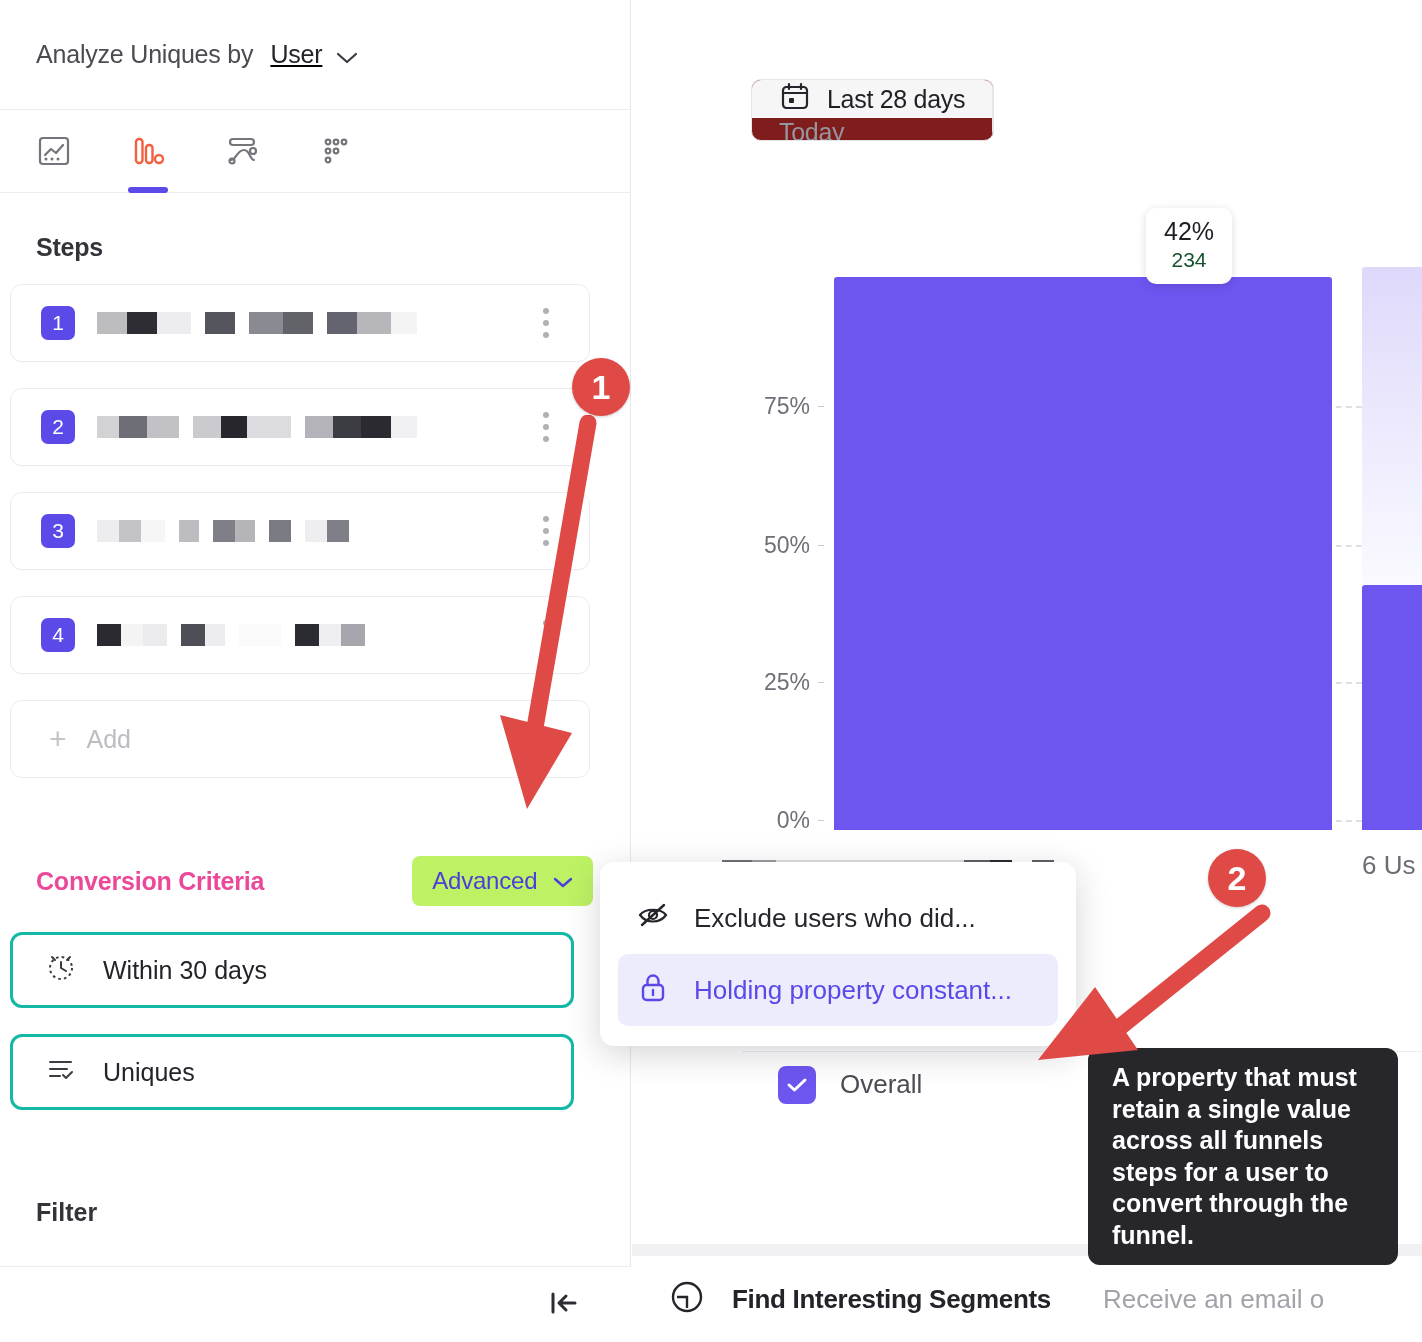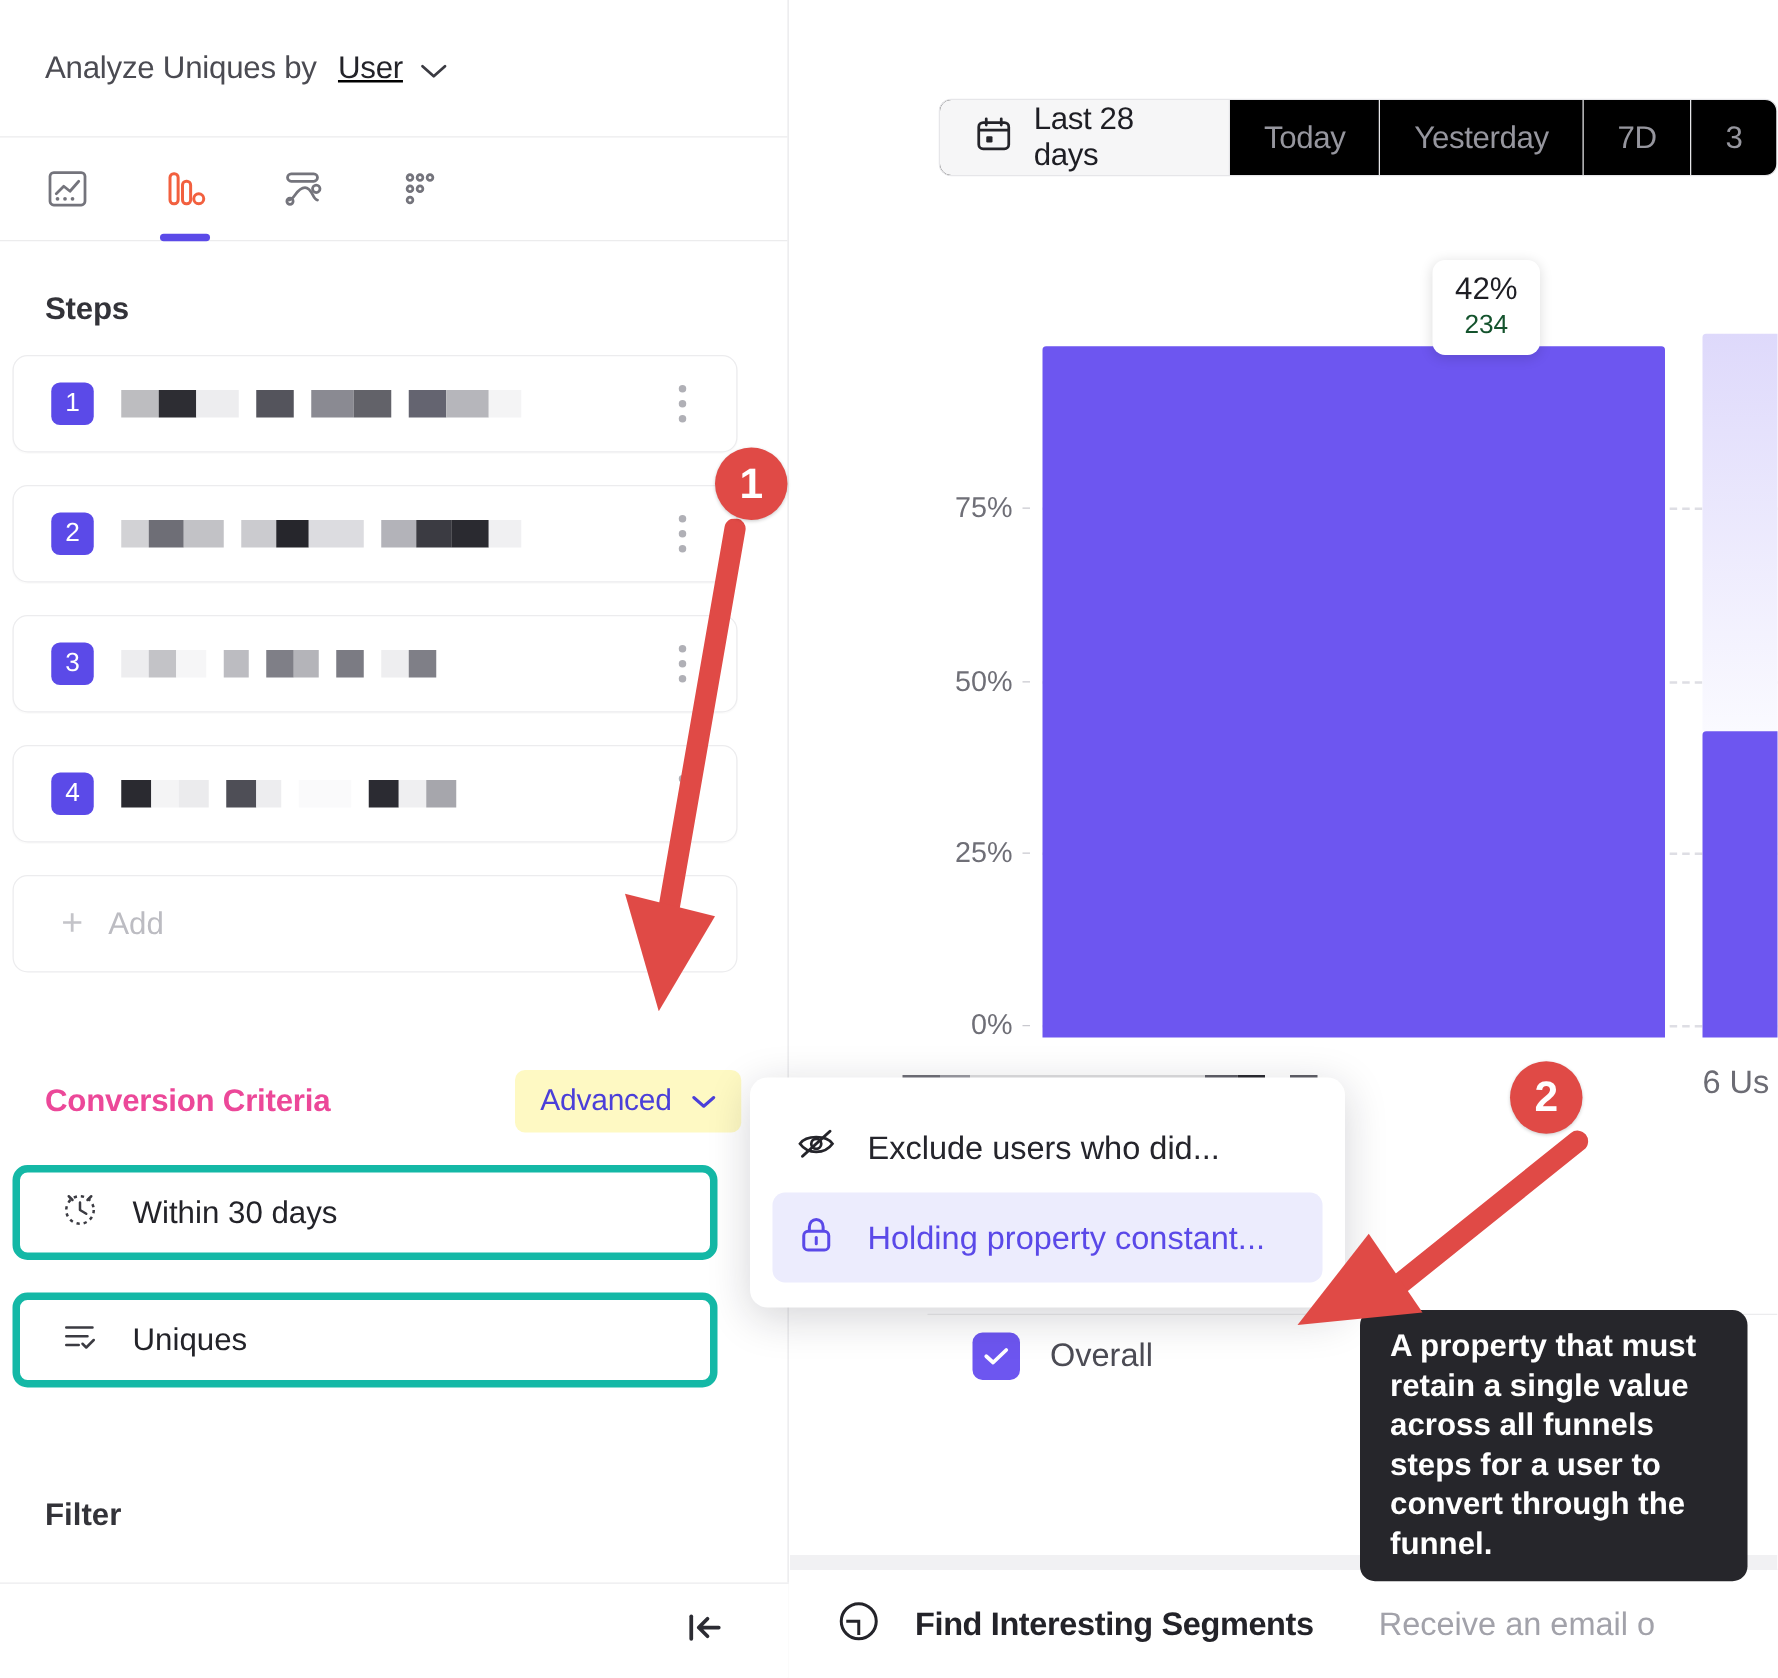--- a/index.html
+++ b/index.html
@@ -71,45 +71,46 @@
   }
   .add-plus { font-size: 30px; font-weight: 300; margin-right: 20px; color:#c4c4c9;}
 
   .conv-head {
     margin-top: 78px; padding: 0 0 0 36px;
     display: flex; align-items: center;
   }
   .conv-title { font-size: 25px; font-weight: bold; color:#ec4899; letter-spacing:-.2px;}
   .advanced-btn {
     margin-left: 148px;
-    background:#fef9c3; color:#4b3fd9;
+    background:#bef264; color:#4b3fd9;
     border-radius: 8px; padding: 11px 20px;
     font-size: 24px; display:flex; align-items:center; gap: 16px;
     cursor:pointer; letter-spacing:-.2px;
   }
   .crit-row {
     height: 76px; margin: 26px 56px 0 10px;
-    border: 6px solid #14b8a6; border-radius: 12px;
+    border: 3px solid #14b8a6; border-radius: 12px;
     display:flex; align-items:center; padding-left: 32px; gap: 26px;
     background: #fff; font-size: 25px; color: #232329;
   }
   .filter-title { font-size: 25px; font-weight: bold; color:#333339; padding: 88px 0 0 36px;}
 
   .collapse-bar {
     position:absolute; left:0; bottom:0; width: 631px; height: 76px;
     border-top: 1px solid #ececee; display:flex; align-items:center;
     justify-content:flex-end; padding-right: 48px; background:#fff;
   }
 
   
   .right-panel { position:absolute; left: 632px; top:0; width: 790px; height: 1342px; background:#fff;}
   .daterange {
     position:absolute; left: 119px; top: 79px; height: 62px;
     display:flex; border:1px solid #e6e6e9; border-radius: 10px; overflow:hidden;
-    background: #000000;
+    background: #7f1d1d;
+    flex-direction: column;
   }
   .dr-item {
     display:flex; align-items:center; gap: 16px;
     padding: 0 27px; font-size: 25px; color: #96969e;
     border-right: 1px solid #e6e6e9; cursor:pointer; letter-spacing:-.3px;
   }
   .dr-item:last-child { border-right: none; }
   .dr-item.active { background:#f6f6f7; color:#1e1e24; }
 
   

